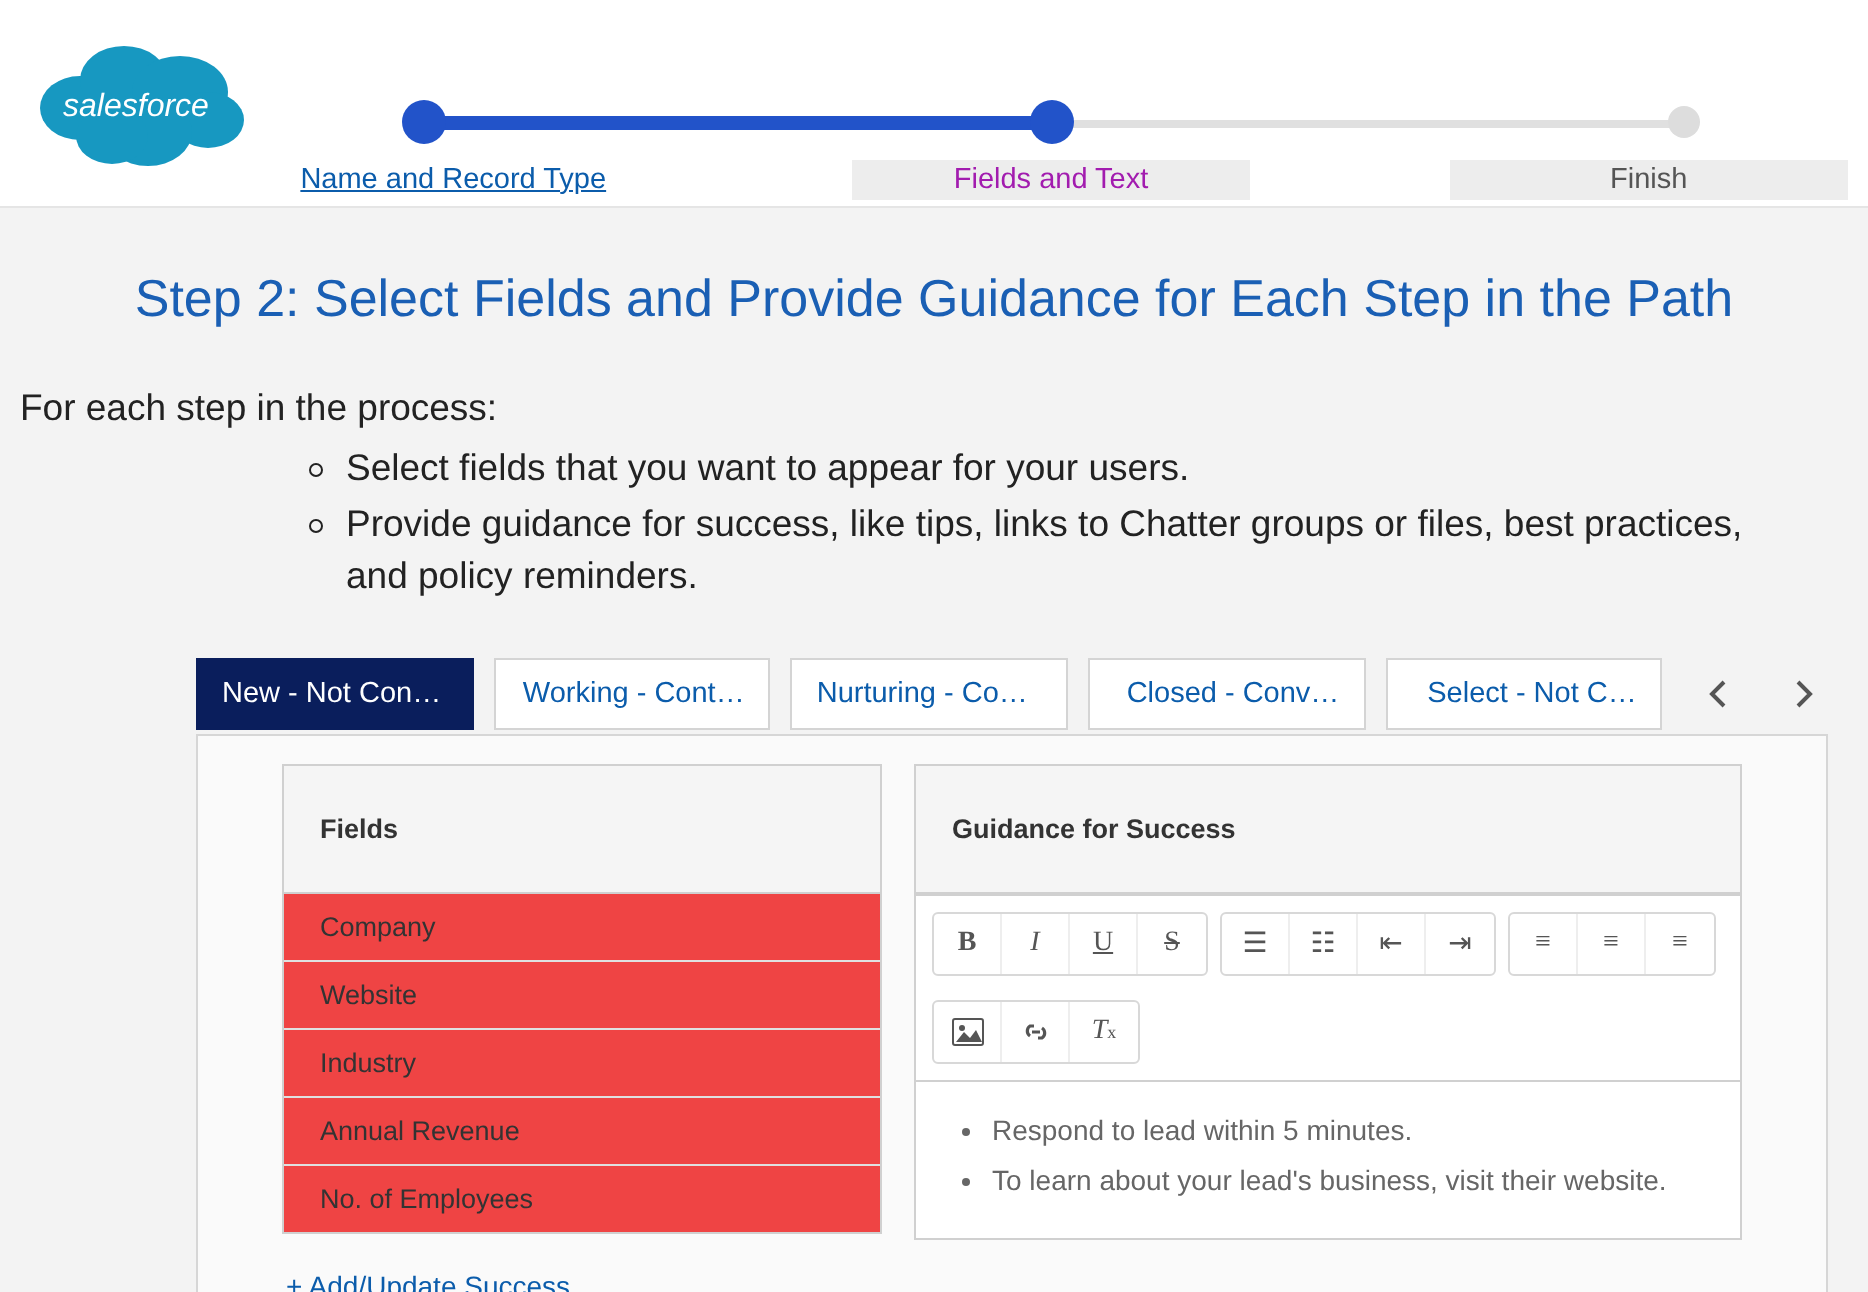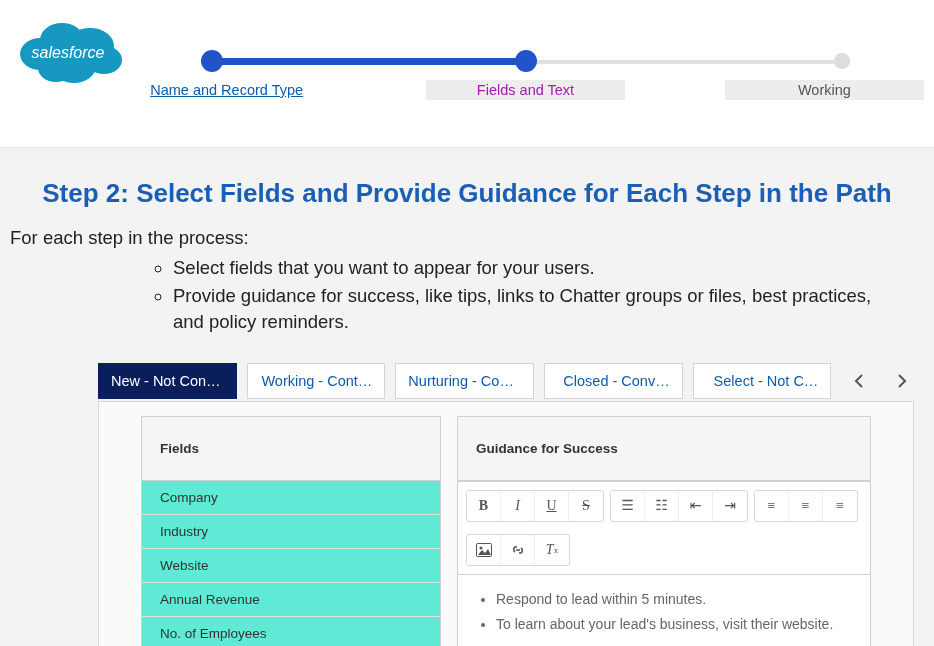--- a/index.html
+++ b/index.html
@@ -5,21 +5,21 @@
   * { box-sizing: border-box; margin: 0; padding: 0; }
   body {
     font-family: -apple-system, BlinkMacSystemFont, "Segoe UI", Arial, sans-serif;
     background: #f3f3f3;
     width: 934px;
     height: 646px;
     overflow: hidden;
   }
   .header-region {
     background: #fff;
-    height: 148px;
+    height: 104px;
     border-bottom: 1px solid #e5e5e5;
     position: relative;
   }
   .logo {
     position: absolute;
     left: 12px;
     top: 10px;
   }
   .progress-wrap {
     position: absolute;
@@ -75,23 +75,23 @@
   .plabel.current { background: #ededed; color: #a21caf; }
   .plabel.future { background: #ededed; color: #555; }
   .plabel-spacer { flex: 0.5; }
 
   .content {
     padding: 30px 10px 0 10px;
   }
   .step-title {
     color: #1a5fb4;
     font-size: 26px;
-    font-weight: 700;
+    font-weight: 400;
     text-align: center;
-    margin-bottom: 18px;
+    margin-bottom: 28px;
   }
   .step-intro {
     font-size: 18.5px;
     color: #222;
     margin-bottom: 6px;
   }
   .step-list {
     font-size: 18.5px;
     color: #222;
     margin-left: 145px;
@@ -159,21 +159,21 @@
   }
   .field-list {
     border: 1px solid #d0d0d0;
     border-top: none;
   }
   .field-item {
     border-bottom: 1px solid #e0e0e0;
     padding: 9px 18px;
     font-size: 13.5px;
     color: #333;
-    background: #5eead4;
+    background: #ef4444;
   }
   .field-item:last-child { border-bottom: none; }
   .add-link {
     color: #0b5cab;
     font-size: 14px;
     padding: 18px 2px 0 2px;
     cursor: pointer;
   }
 
   .editor-box {
@@ -242,21 +242,21 @@
       <div class="track-fill"></div>
       <div class="dot d1"></div>
       <div class="dot d2"></div>
       <div class="dot d3"></div>
     </div>
     <div class="progress-labels">
       <div class="plabel link">Name and Record Type</div>
       <div class="plabel-spacer"></div>
       <div class="plabel current">Fields and Text</div>
       <div class="plabel-spacer"></div>
-      <div class="plabel future">Working</div>
+      <div class="plabel future">Finish</div>
     </div>
   </div>
 </div>
 
 <div class="content">
   <h1 class="step-title">Step 2: Select Fields and Provide Guidance for Each Step in the Path</h1>
   <div class="step-intro">For each step in the process:</div>
   <ul class="step-list">
     <li>Select fields that you want to appear for your users.</li>
     <li>Provide guidance for success, like tips, links to Chatter groups or files, best practices, and policy reminders.</li>
@@ -278,22 +278,22 @@
           <path d="M2 1 L8 7 L2 13" stroke="#555" stroke-width="2" fill="none"></path>
         </svg>
     </div>
   </div>
 
   <div class="panel">
     <div class="col col-left">
       <div class="col-header">Fields</div>
       <div class="field-list">
         <div class="field-item">Company</div>
+        <div class="field-item">Website</div>
         <div class="field-item">Industry</div>
-        <div class="field-item">Website</div>
         <div class="field-item">Annual Revenue</div>
         <div class="field-item">No. of Employees</div>
       </div>
       <div class="add-link">+ Add/Update Success</div>
     </div>
 
     <div class="col">
       <div class="col-header">Guidance for Success</div>
       <div class="editor-box">
         <div class="toolbar">

